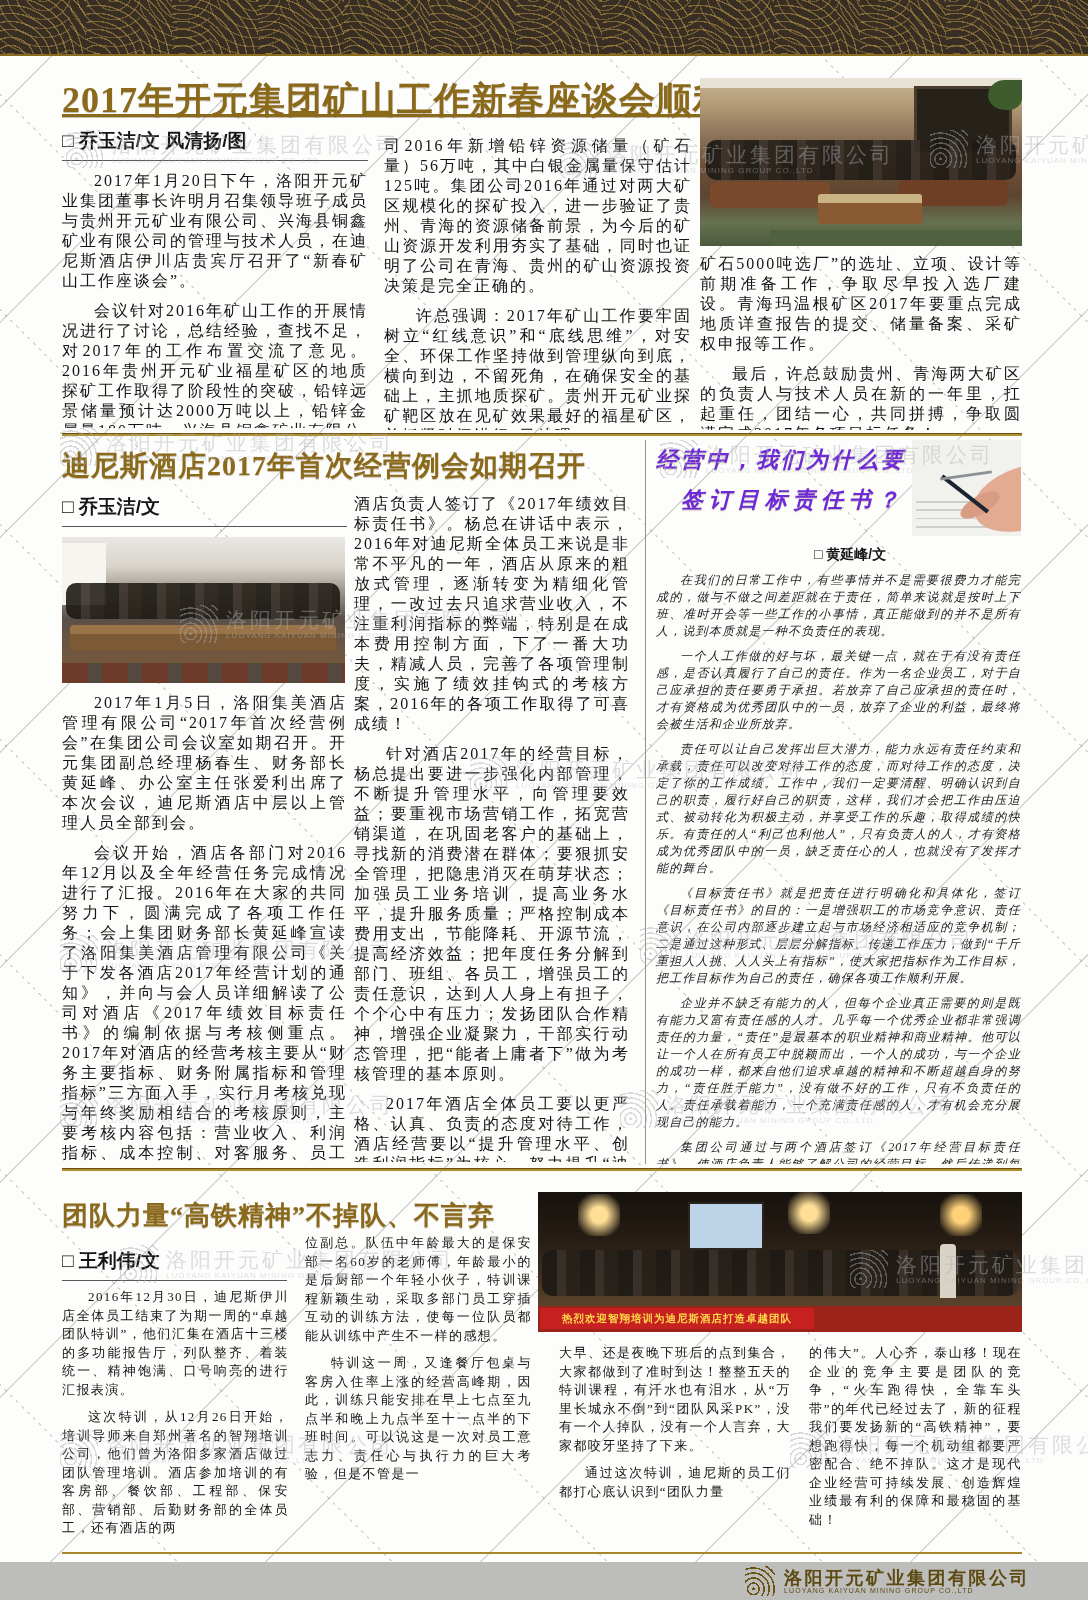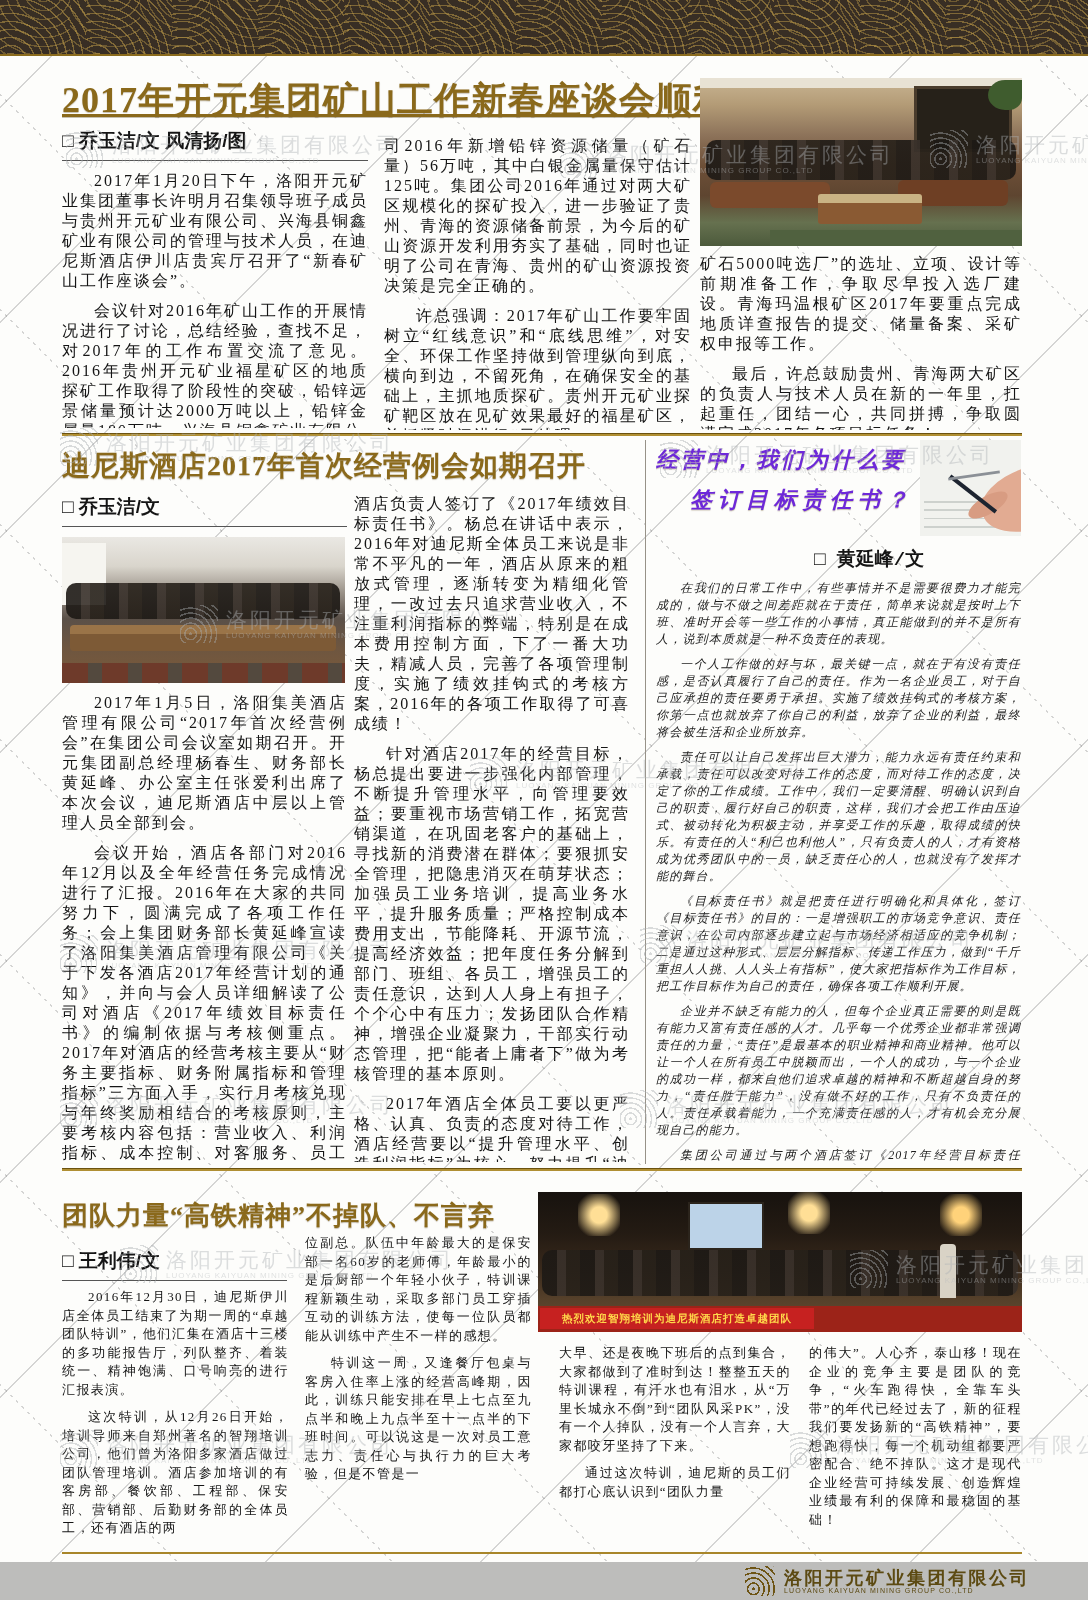--- a/index.html
+++ b/index.html
@@ -48,23 +48,23 @@
   .a2 .art p, .a2 p{line-height:20px;}
   .photo2{position:relative;width:283px;height:146px;margin:0 0 10px;overflow:hidden;
     background:linear-gradient(180deg,#eae8e3 0%,#d9d5cc 20%,#9a9288 38%,#5a5048 56%,#6e5640 76%,#7b5a3a 100%);}
 
   
   .a3{left:645px;top:440px;width:377px;height:724px;border-left:1px solid #979288;padding-left:0;}
   .a3-inner{position:absolute;left:10px;top:0;width:365px;height:724px;overflow:hidden;}
   .a3 .trow{display:flex;align-items:flex-start;gap:6px;height:100px;}
   .a3 .t3{font-style:italic;font-weight:bold;color:#6d28d9;text-shadow:0 1px 1px rgba(80,55,0,.30);
           font-size:22px;line-height:40px;letter-spacing:3px;white-space:nowrap;}
-  .a3 .t3 .l2{display:block;margin-left:34px;letter-spacing:6px;}
+  .a3 .t3 .l2{display:block;margin-left:25px;letter-spacing:6px;}
   .photo3{position:relative;flex:0 0 178px;width:178px;height:96px;overflow:hidden;background:#f1f2ee;}
-  .a3 .byline3{font-family:Liberation Mono, monospace;font-weight:bold;font-size:19px;color:#151515;
+  .a3 .byline3{font-family:Liberation Sans, sans-serif;font-weight:bold;font-size:14px;color:#151515;
           margin:6px 0 8px 158px;}
   .a3 p{margin:0 0 8px;text-align:justify;text-indent:2em;font-style:italic;font-weight:500;
         color:#1b1b1b;font-size:12px;line-height:17px;letter-spacing:1.2px;}
 
   .midrule{top:1168px;}
 
   
   .a4{left:62px;top:1186px;width:960px;height:358px;}
   .a4 .t4{position:absolute;left:0;top:10px;font-size:26px;line-height:40px;white-space:nowrap;}
   .a4 .byline{position:absolute;left:0;top:62px;width:225px;}
@@ -172,21 +172,21 @@
           <div class="shape" style="left:4px;bottom:8px;width:90px;height:34px;background:repeating-linear-gradient(180deg,transparent 0 7px,#cdd1cd 7px 8.5px);"></div>
 
           <div class="shape" style="right:6px;top:26px;width:112px;height:62px;background:#e2ab92;border-radius:50% 45% 55% 50%;transform:rotate(-18deg);"></div>
           <div class="shape" style="right:88px;top:56px;width:44px;height:18px;background:#d89c82;border-radius:50%;transform:rotate(-30deg);"></div>
           <div class="shape" style="right:96px;top:52px;width:58px;height:4px;background:#1d2430;transform:rotate(38deg);"></div>
           <div class="shape" style="left:28px;top:34px;width:52px;height:3px;background:#8b9096;transform:rotate(-8deg);"></div>
         </div>
       </div>
       <div class="byline3">□ 黄延峰/文</div>
       <p>在我们的日常工作中，有些事情并不是需要很费力才能完成的，做与不做之间差距就在于责任，简单来说就是按时上下班、准时开会等一些工作的小事情，真正能做到的并不是所有人，说到本质就是一种不负责任的表现。</p>
-      <p>一个人工作做的好与坏，最关键一点，就在于有没有责任感，是否认真履行了自己的责任。作为一名企业员工，对于自己应承担的责任要勇于承担。实施了绩效挂钩式的考核方案，你第一点也就放弃了你自己的利益，放弃了企业的利益，最终将会被生活和企业所放弃。</p>
+      <p>一个人工作做的好与坏，最关键一点，就在于有没有责任感，是否认真履行了自己的责任。作为一名企业员工，对于自己应承担的责任要勇于承担。若放弃了自己应承担的责任时，才有资格成为优秀团队中的一员，放弃了企业的利益，最终将会被生活和企业所放弃。</p>
       <p>责任可以让自己发挥出巨大潜力，能力永远有责任约束和承载，责任可以改变对待工作的态度，而对待工作的态度，决定了你的工作成绩。工作中，我们一定要清醒、明确认识到自己的职责，履行好自己的职责，这样，我们才会把工作由压迫式、被动转化为积极主动，并享受工作的乐趣，取得成绩的快乐。有责任的人“利己也利他人”，只有负责人的人，才有资格成为优秀团队中的一员，缺乏责任心的人，也就没有了发挥才能的舞台。</p>
       <p>《目标责任书》就是把责任进行明确化和具体化，签订《目标责任书》的目的：一是增强职工的市场竞争意识、责任意识，在公司内部逐步建立起与市场经济相适应的竞争机制；二是通过这种形式、层层分解指标、传递工作压力，做到“千斤重担人人挑、人人头上有指标”，使大家把指标作为工作目标，把工作目标作为自己的责任，确保各项工作顺利开展。</p>
       <p>企业并不缺乏有能力的人，但每个企业真正需要的则是既有能力又富有责任感的人才。几乎每一个优秀企业都非常强调责任的力量，“责任”是最基本的职业精神和商业精神。他可以让一个人在所有员工中脱颖而出，一个人的成功，与一个企业的成功一样，都来自他们追求卓越的精神和不断超越自身的努力，“责任胜于能力”，没有做不好的工作，只有不负责任的人。责任承载着能力，一个充满责任感的人，才有机会充分展现自己的能力。</p>
       <p>集团公司通过与两个酒店签订《2017年经营目标责任书》，使酒店负责人能够了解公司的经营目标，然后传递到每名员工，将目标责任与员工进行沟通，使酒店员工与公司的思路保持一致，让每一位员工意识到责任的重要性。使大家同心同德、增强责任心，共同完成既定任务。</p>
     </div>
   </div>
 
   <div class="rule-gold midrule"></div>
 
   <div class="sec a4 art">

